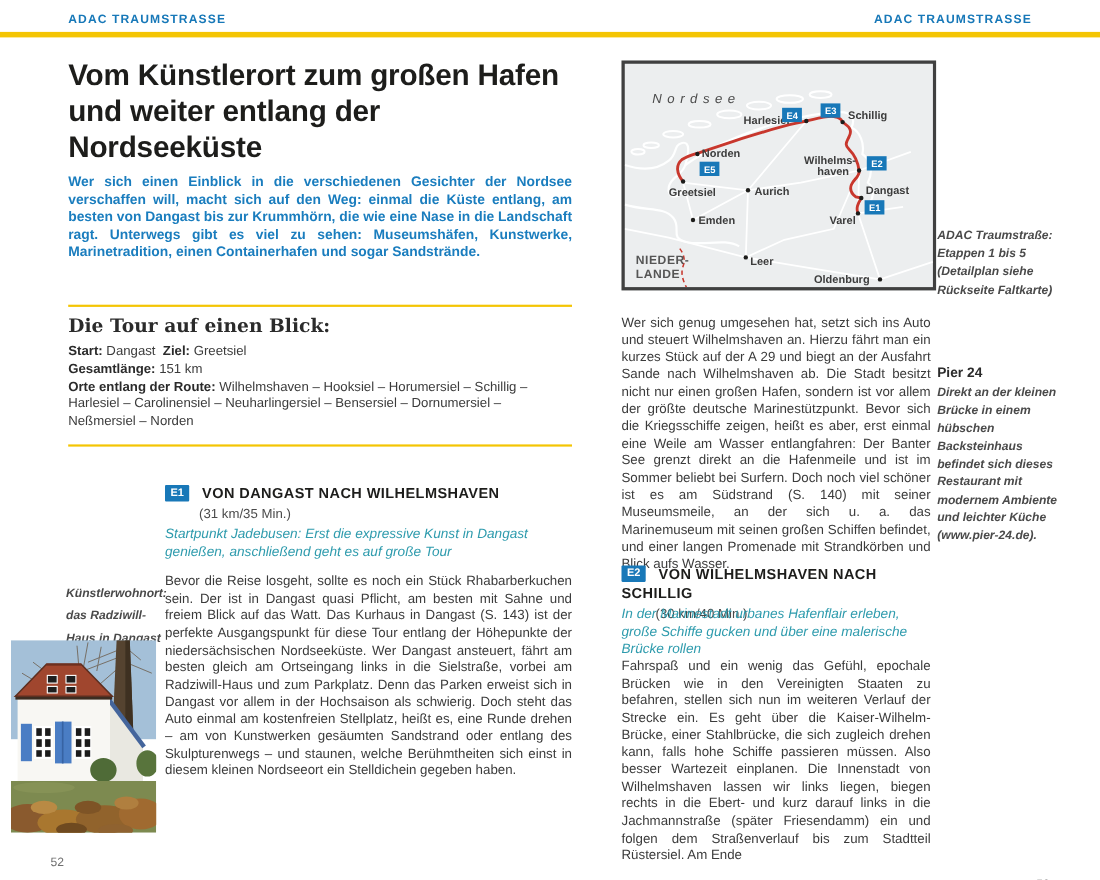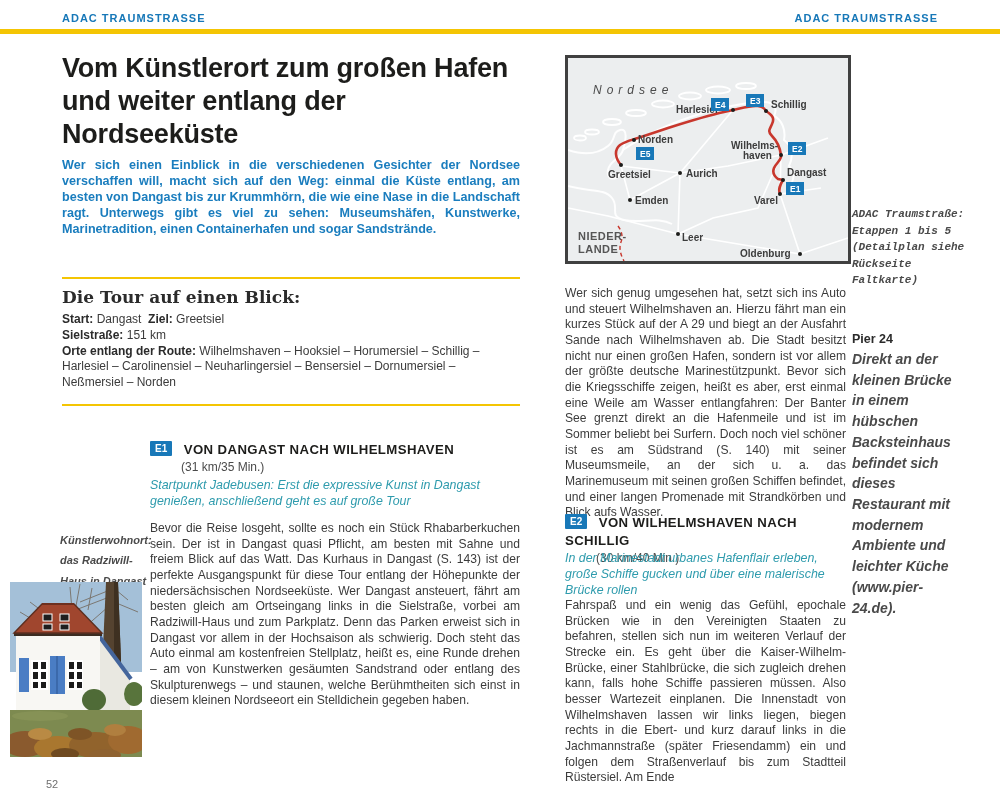--- a/index.html
+++ b/index.html
@@ -22,21 +22,21 @@
   .ebadge{display:inline-block;background:#1878b8;color:#fff;font-weight:bold;
           font-size:10px;padding:2px 5px 2px 5px;border-radius:1px;vertical-align:2px;}
   .sechead{font-size:13.2px;font-weight:bold;color:#1d1d1b;letter-spacing:0.4px;text-align:right;}
   .secdist{font-size:12px;color:#4a4a4a;}
   .lead{font-size:12.4px;font-style:italic;color:#2e9bad;line-height:1.28;}
   .bodytext{font-size:12.1px;line-height:1.295;text-align:justify;color:#3b3b3b;}
 
   .photocap{font-size:11px;font-style:italic;font-weight:bold;color:#4a4a4a;line-height:1.85;}
   .mapcap{font-size:11px;font-style:italic;font-weight:bold;color:#4a4a4a;line-height:1.5;}
   .sidebar-title{font-size:12.5px;font-weight:bold;color:#2b2b2b;}
-  .sidebar-text{font-size:14px;font-style:italic;font-weight:bold;color:#4a4a4a;line-height:1.48;}
+  .sidebar-text{font-size:11px;font-style:italic;font-weight:bold;color:#4a4a4a;line-height:1.48;}
 
   .pagenum{font-size:11px;color:#6f6f6f;}
 
   .mapbox{border:3px solid #404040;background:#eceeef;}
   .maplabel{font-size:10px;font-weight:bold;fill:#3c3c3c;}
   .maplabel-lg{font-size:11px;font-weight:bold;fill:#555;letter-spacing:0.5px;}
   .sea{font-size:12px;font-style:italic;fill:#4a4a4a;letter-spacing:5px;}
   .badge-t{font-size:8.5px;font-weight:bold;fill:#ffffff;}
 </style>
 </head>
@@ -57,21 +57,21 @@
   <div class="abs tourhead" style="left:62px;top:287px;">Die Tour auf einen Blick:</div>
 
   <div class="abs" style="left:62px;top:312px;width:458px;">
     <div class="tourline">
       <b>Start:</b>
       <span>Dangast</span>&nbsp;
       <b>Ziel:</b>
       <span>Greetsiel</span>
     </div>
     <div class="tourline">
-      <b>Sielstraße:</b>
+      <b>Gesamtlänge:</b>
       <span>151 km</span>
     </div>
     <div class="tourline">
       <b>Orte entlang der Route:</b>
       <span>Wilhelmshaven – Hooksiel – Horumersiel – Schillig – Harlesiel – Carolinensiel – Neuharlingersiel – Bensersiel – Dornumersiel – Neßmersiel – Norden</span>
     </div>
   </div>
 
   <div class="abs rule" style="left:62px;top:404px;width:458px;"></div>
 
@@ -227,21 +227,21 @@
         <rect x="68" y="89" width="18" height="13" fill="#1878b8"></rect>
         <text class="badge-t" x="72" y="99">E5</text>
         <rect x="220" y="84" width="18" height="13" fill="#1878b8"></rect>
         <text class="badge-t" x="224" y="94">E2</text>
         <rect x="218" y="124" width="18" height="13" fill="#1878b8"></rect>
         <text class="badge-t" x="222" y="134">E1</text>
       </g>
     </svg>
   </div>
 
-  <div class="abs mapcap" style="left:852px;top:206px;width:120px;font-family:Liberation Mono, monospace;">ADAC Traumstraße: Etappen 1 bis 5 (Detailplan siehe Rückseite Faltkarte)</div>
+  <div class="abs mapcap" style="left:852px;top:206px;width:120px;">ADAC Traumstraße: Etappen 1 bis 5 (Detailplan siehe Rückseite Faltkarte)</div>
 
   <div class="abs bodytext" style="left:565px;top:286px;width:281px;">Wer sich genug umgesehen hat, setzt sich ins Auto und steuert Wilhelmshaven an. Hierzu fährt man ein kurzes Stück auf der A 29 und biegt an der Ausfahrt Sande nach Wilhelmshaven ab. Die Stadt besitzt nicht nur einen großen Hafen, sondern ist vor allem der größte deutsche Marinestützpunkt. Bevor sich die Kriegsschiffe zeigen, heißt es aber, erst einmal eine Weile am Wasser entlangfahren: Der Banter See grenzt direkt an die Hafenmeile und ist im Sommer beliebt bei Surfern. Doch noch viel schöner ist es am Südstrand (S. 140) mit seiner Museumsmeile, an der sich u. a. das Marinemuseum mit seinen großen Schiffen befindet, und einer langen Promenade mit Strandkörben und Blick aufs Wasser.</div>
 
   <div class="abs" style="left:852px;top:332px;width:112px;">
     <div class="sidebar-title">Pier 24</div>
     <div class="sidebar-text" style="margin-top:3px;">Direkt an der kleinen Brücke in einem hübschen Backsteinhaus befindet sich dieses Restaurant mit modernem Ambiente und leichter Küche (www.pier-24.de).</div>
   </div>
 
   <div class="abs" style="left:565px;top:513px;width:281px;">
     <span class="ebadge">E2</span>

